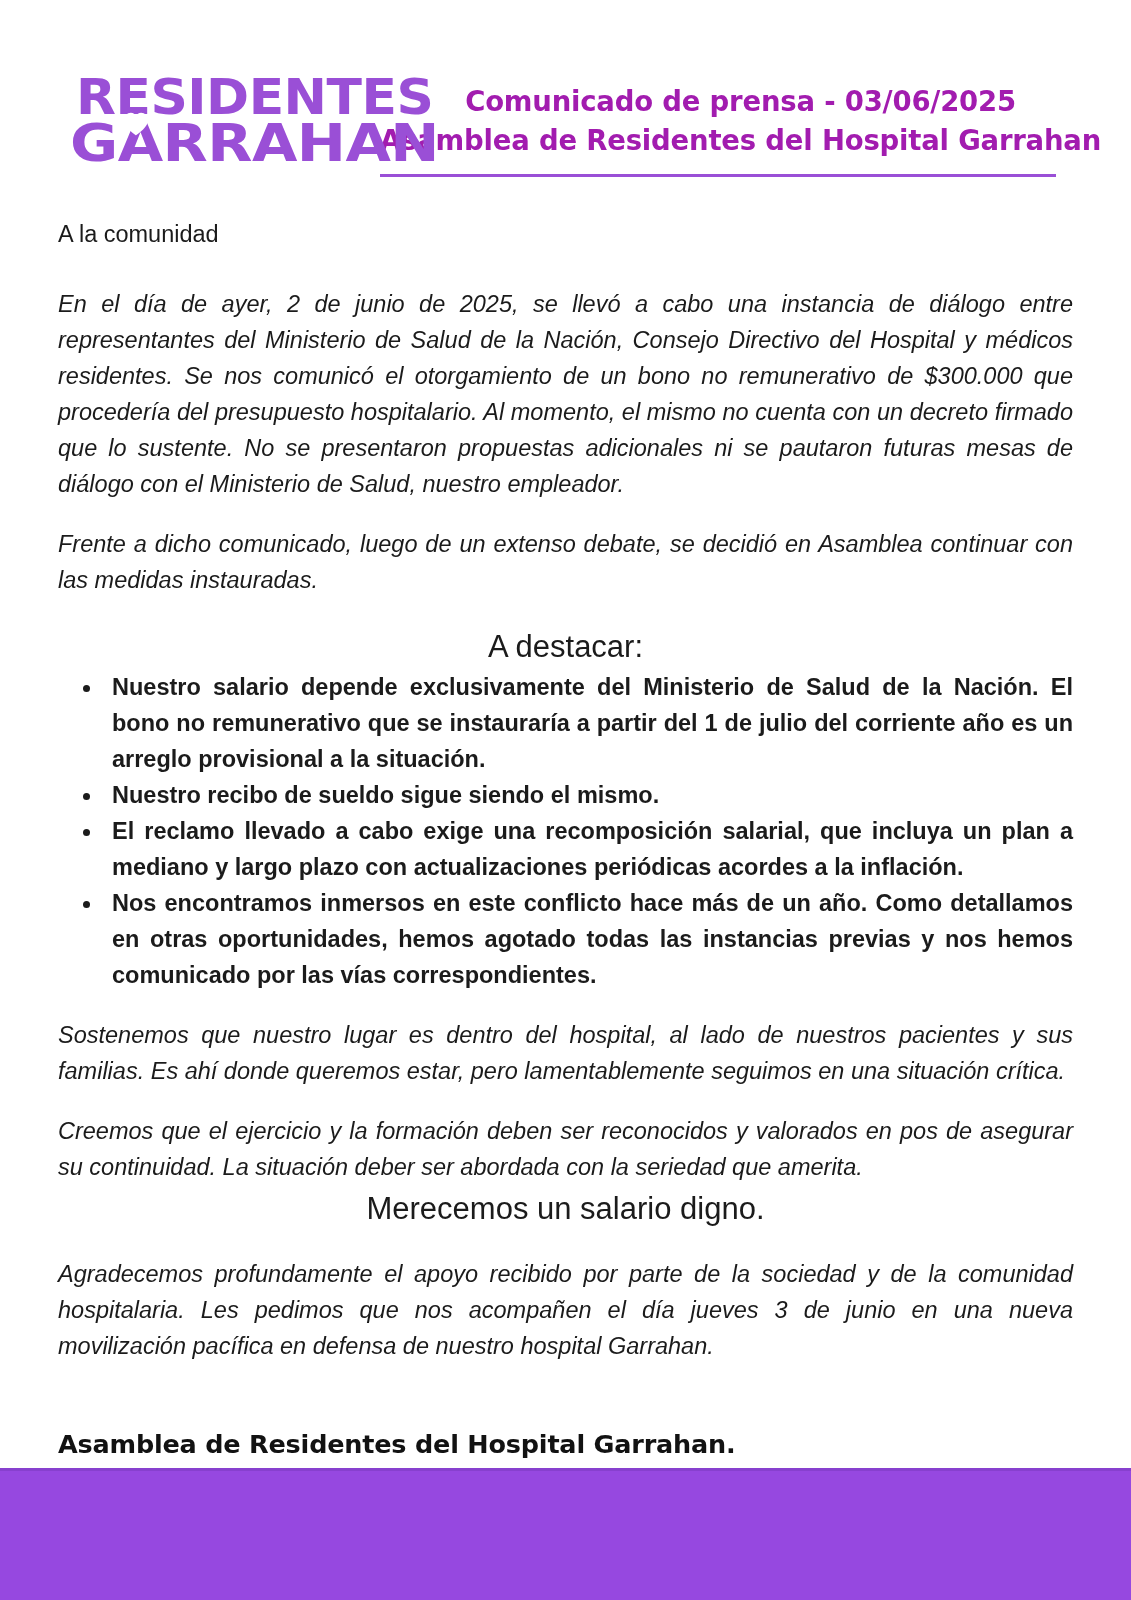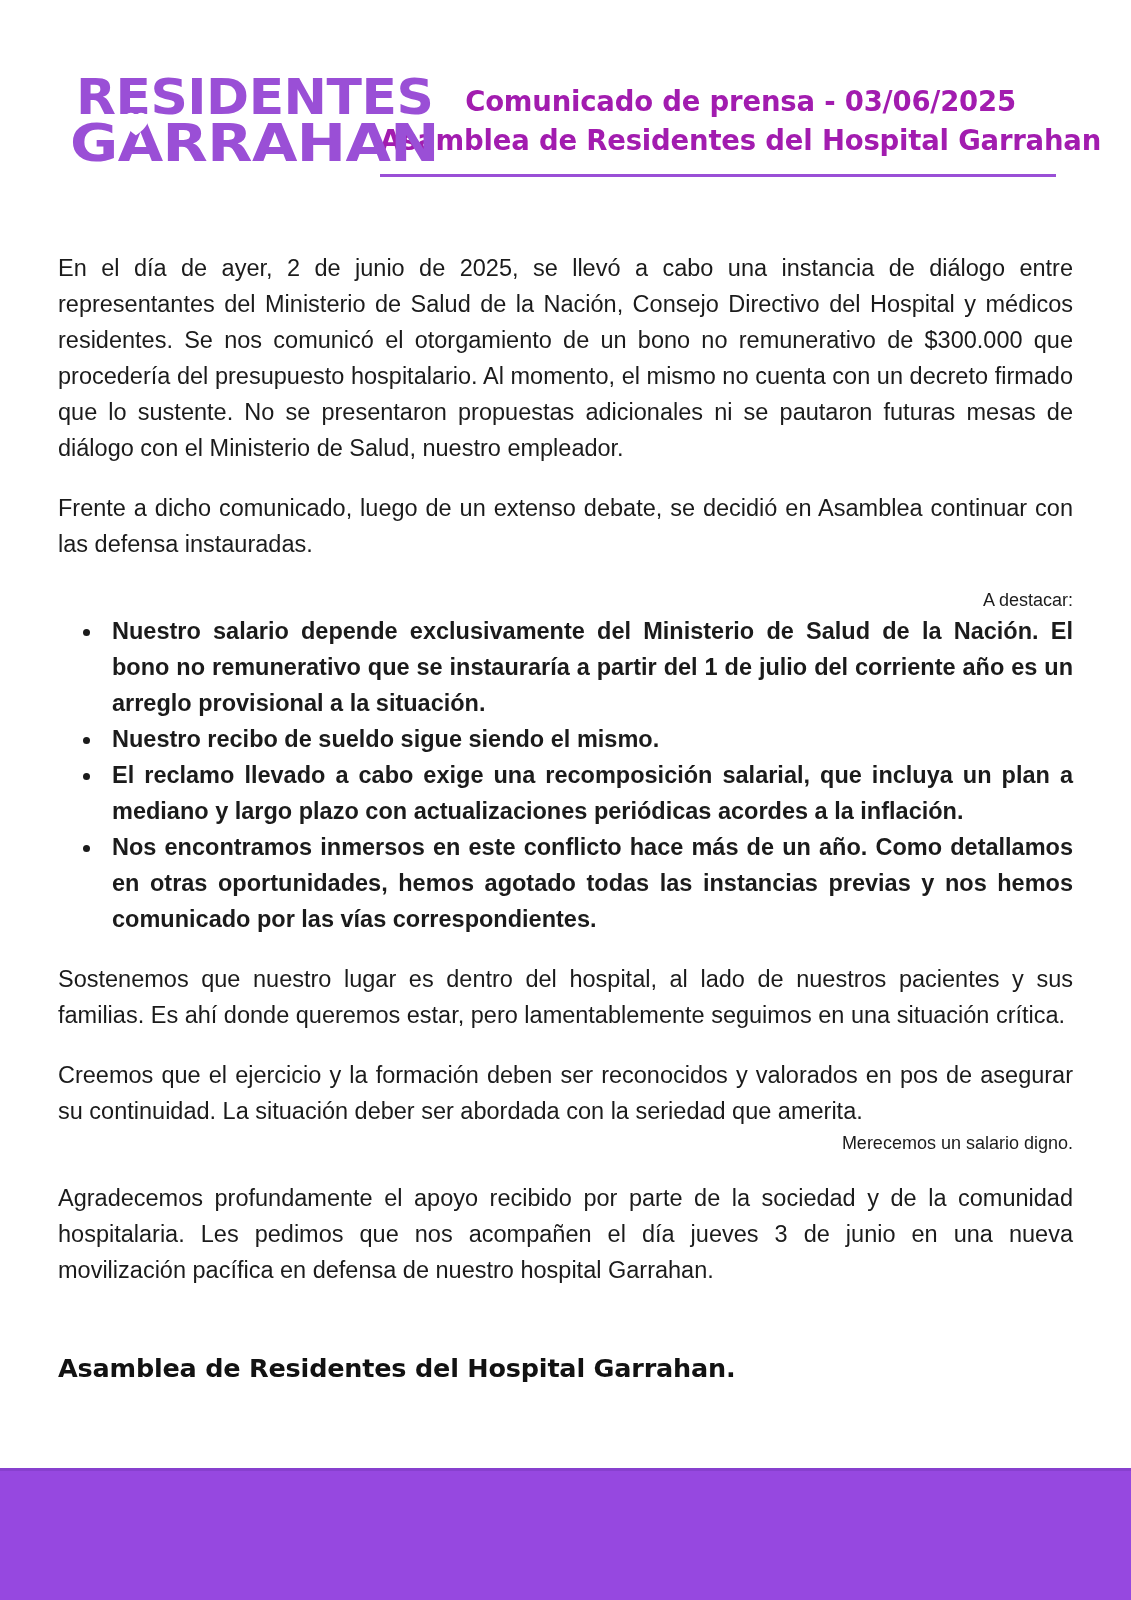--- a/index.html
+++ b/index.html
@@ -100,38 +100,39 @@
 
   .para {
     font-size: 23.5px;
     line-height: 1.53;
     text-align: justify;
     text-justify: inter-word;
     margin: 0;
     color: #1b1b1b;
     -webkit-hyphens: none;
     hyphens: none;
+    font-style: italic;
   }
 
   .spacer-sm { height: 24px; }
   .spacer-md { height: 34px; }
   .spacer-lg { height: 40px; }
 
   .salutation {
     font-size: 23.5px;
     line-height: 1.53;
     text-align: left;
     margin: 0;
     color: #1b1b1b;
   }
 
   .plain-line {
-    font-size: 18px;
-    line-height: 1.53;
-    text-align: right;
+    font-size: 31px;
+    line-height: 1.53;
+    text-align: center;
     margin: 0;
     color: #1b1b1b;
   }
 
   ul.bullets {
     margin: 0;
     padding: 0 0 0 40px;
     list-style: none;
     font-weight: bold;
   }
@@ -204,28 +205,29 @@
       <div class="header-title-line">Asamblea de Residentes del Hospital Garrahan</div>
       <div class="header-rule"></div>
     </div>
 
   </div>
 
   <div class="content">
 
     <div class="spacer-lg"></div>
 
+    <p class="salutation">A la comunidad</p>
 
     <div class="spacer-md"></div>
 
     <p class="para">En el día de ayer, 2 de junio de 2025, se llevó a cabo una instancia de diálogo entre representantes del Ministerio de Salud de la Nación, Consejo Directivo del Hospital y médicos residentes. Se nos comunicó el otorgamiento de un bono no remunerativo de $300.000 que procedería del presupuesto hospitalario. Al momento, el mismo no cuenta con un decreto firmado que lo sustente. No se presentaron propuestas adicionales ni se pautaron futuras mesas de diálogo con el Ministerio de Salud, nuestro empleador.</p>
 
     <div class="spacer-sm"></div>
 
-    <p class="para">Frente a dicho comunicado, luego de un extenso debate, se decidió en Asamblea continuar con las defensa instauradas.</p>
+    <p class="para">Frente a dicho comunicado, luego de un extenso debate, se decidió en Asamblea continuar con las medidas instauradas.</p>
 
     <div class="spacer-sm"></div>
 
     <p class="plain-line">A destacar:</p>
 
     <ul class="bullets">
       <li>Nuestro salario depende exclusivamente del Ministerio de Salud de la Nación. El bono no remunerativo que se instauraría a partir del 1 de julio del corriente año es un arreglo provisional a la situación.</li>
       <li>Nuestro recibo de sueldo sigue siendo el mismo.</li>
       <li>El reclamo llevado a cabo exige una recomposición salarial, que incluya un plan a mediano y largo plazo con actualizaciones periódicas acordes a la inflación.</li>
       <li>Nos encontramos inmersos en este conflicto hace más de un año. Como detallamos en otras oportunidades, hemos agotado todas las instancias previas y nos hemos comunicado por las vías correspondientes.</li>

